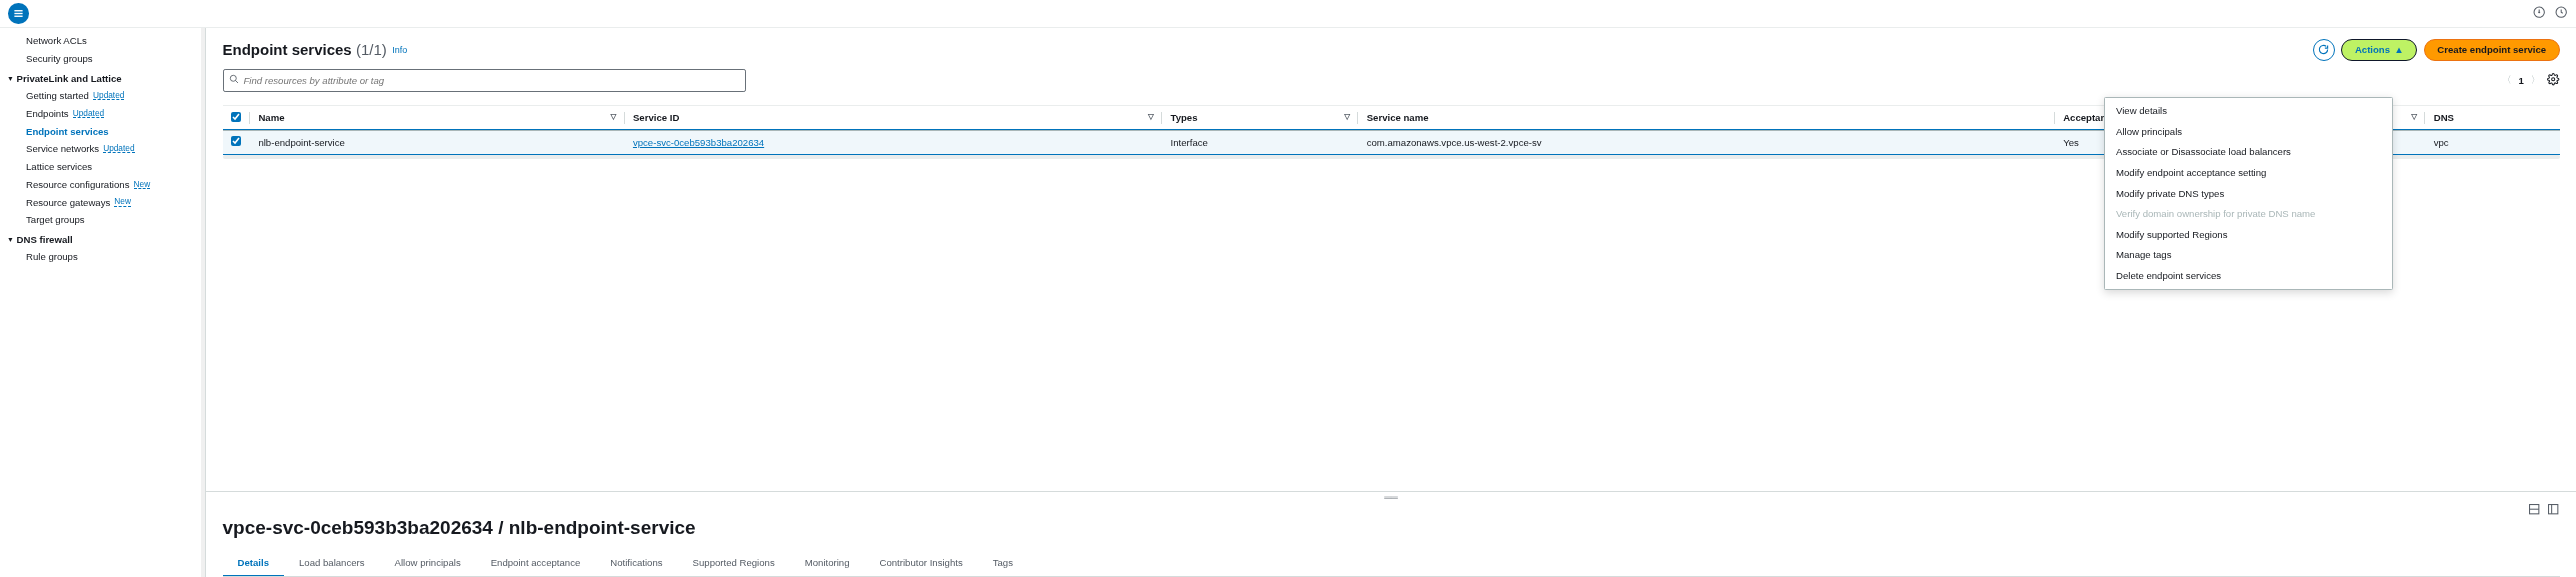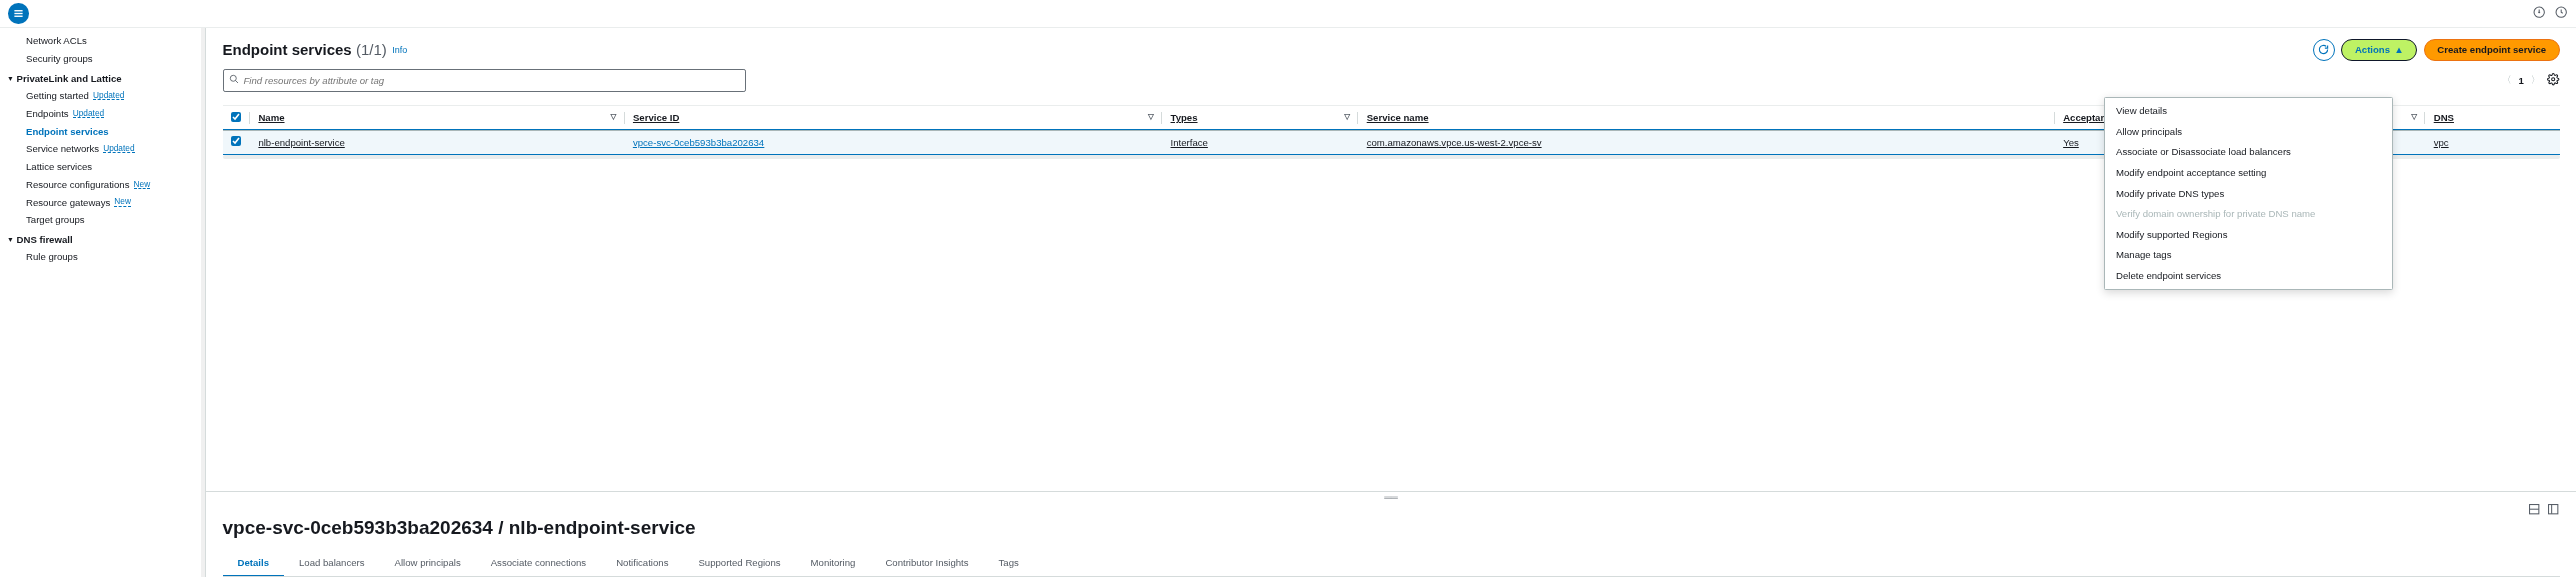--- a/index.html
+++ b/index.html
@@ -47,21 +47,21 @@
   
   .tbl { width: 100%; border-collapse: collapse; }
   .tbl th, .tbl td { text-align: left; padding: 5.5px 8.3px; font-size: 9.6px; }
   .tbl th { border-bottom: 0.7px solid #aab7b8; border-top: 0.7px solid #eaeded; font-weight: 700; color: #16191f; position: relative; }
   .tbl th .sort { float: right; color: #545b64; font-size: 7.6px; }
   .tbl th::after { content: ""; position: absolute; right: 0; top: 25%; height: 50%; border-right: 0.7px solid #d5dbdb; }
   .tbl th:last-child::after { display:none; }
   .checkbox { width: 10.3px; height: 10.3px; accent-color: #0073bb; }
   .tbl tr.selected-row { background: #f0f7fb; outline: 1px solid #0073bb; }
   .link { color: #0073bb; text-decoration: underline; cursor: pointer; }
-  .tbl-wrap { overflow-x: auto; width:100%;text-decoration:underline; }
+  .tbl-wrap { overflow-x: auto; width:100%; }
   .tbl-scroll-hint { height:4.1px; background: #eaeded; border-radius:2.1px; margin-top:1.4px; }
 
   
   .actions-menu { position: absolute; right: 183px; top: 69px; width: 289px; background: #fff; border: 0.7px solid #aab7b8; border-radius: 1.4px; box-shadow: 0 2.8px 8.3px rgba(0,0,0,0.15); z-index: 50; padding: 2.8px 0; }
   .actions-menu .mitem { padding: 4.8px 11px; cursor: pointer; }
   .actions-menu .mitem.disabled { color: #aab7b8; cursor: default; }
   .actions-menu .mitem.highlight { outline: 1.4px solid #cc0000; outline-offset: -1.4px; background: #f2f3f3; border:0.7px solid #999; }
 
   
   .splitter { height: 12.4px; display: flex; align-items: center; justify-content: center; border-top: 0.7px solid #d5dbdb; cursor: row-resize; color: #687078; }
@@ -256,21 +256,21 @@
         <span><svg width="12.4" height="12.4" viewBox="0 0 24 24" fill="none" stroke="currentColor" stroke-width="2">
               <rect x="3" y="3" width="18" height="18"></rect>
               <polyline points="9 3 9 21"></polyline>
             </svg></span>
       </div>
       <div class="detail-title">vpce-svc-0ceb593b3ba202634 / nlb-endpoint-service</div>
       <div class="tabs" id="detail-tabs">
           <div class="tab active">Details</div>
           <div class="tab">Load balancers</div>
           <div class="tab">Allow principals</div>
-          <div class="tab">Associate connections</div>
+          <div class="tab">Endpoint acceptance</div>
           <div class="tab">Notifications</div>
           <div class="tab">Supported Regions</div>
           <div class="tab">Monitoring</div>
           <div class="tab">Contributor Insights</div>
           <div class="tab">Tags</div>
         </div>
     </div>
   </div>
 </div>
 

